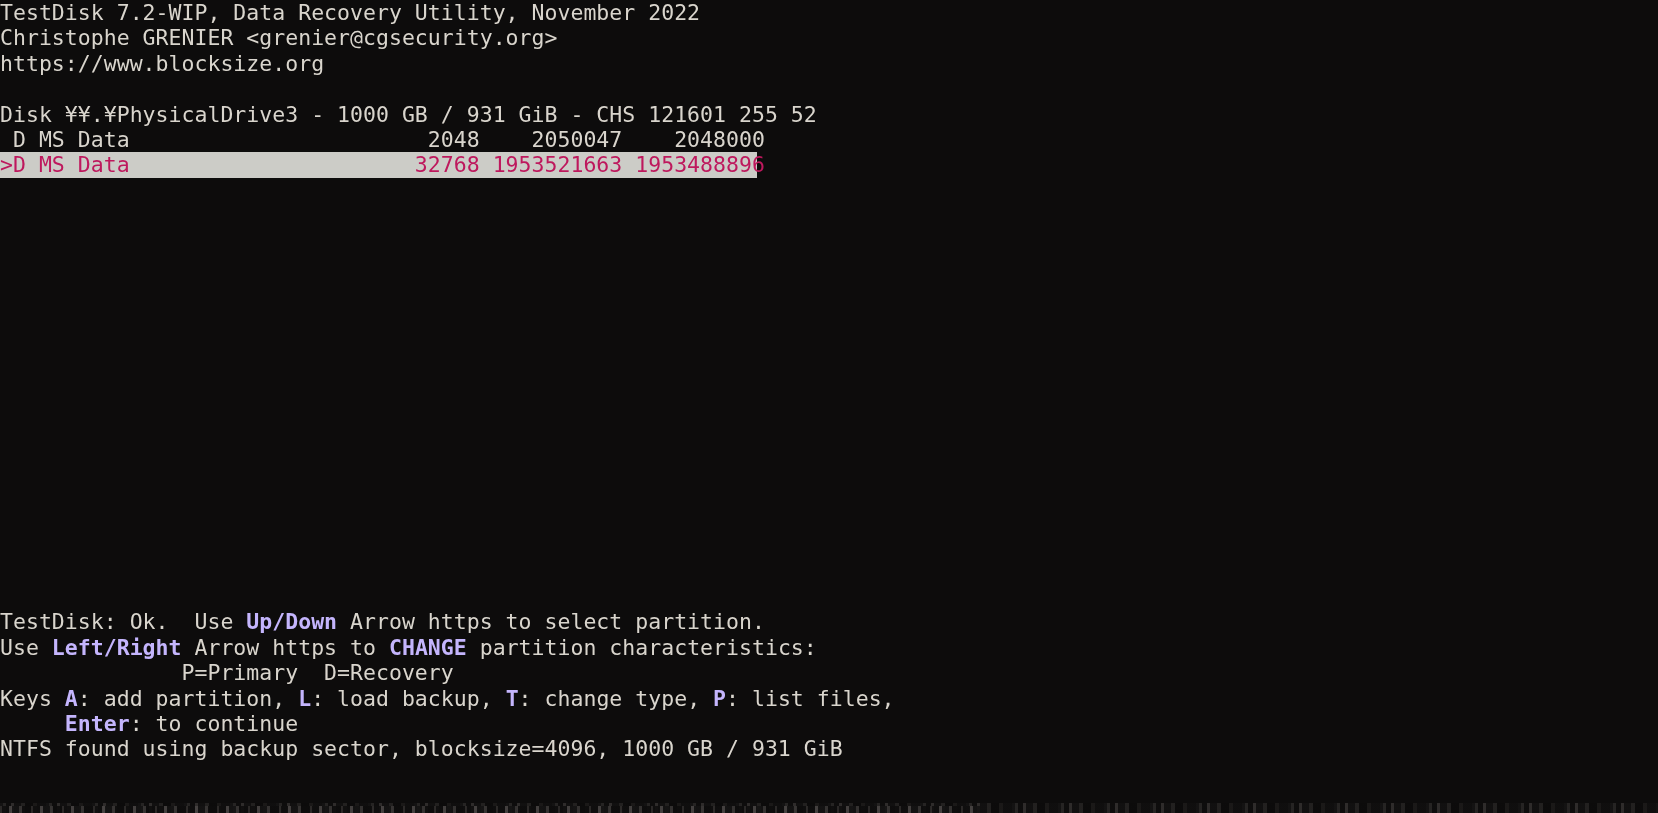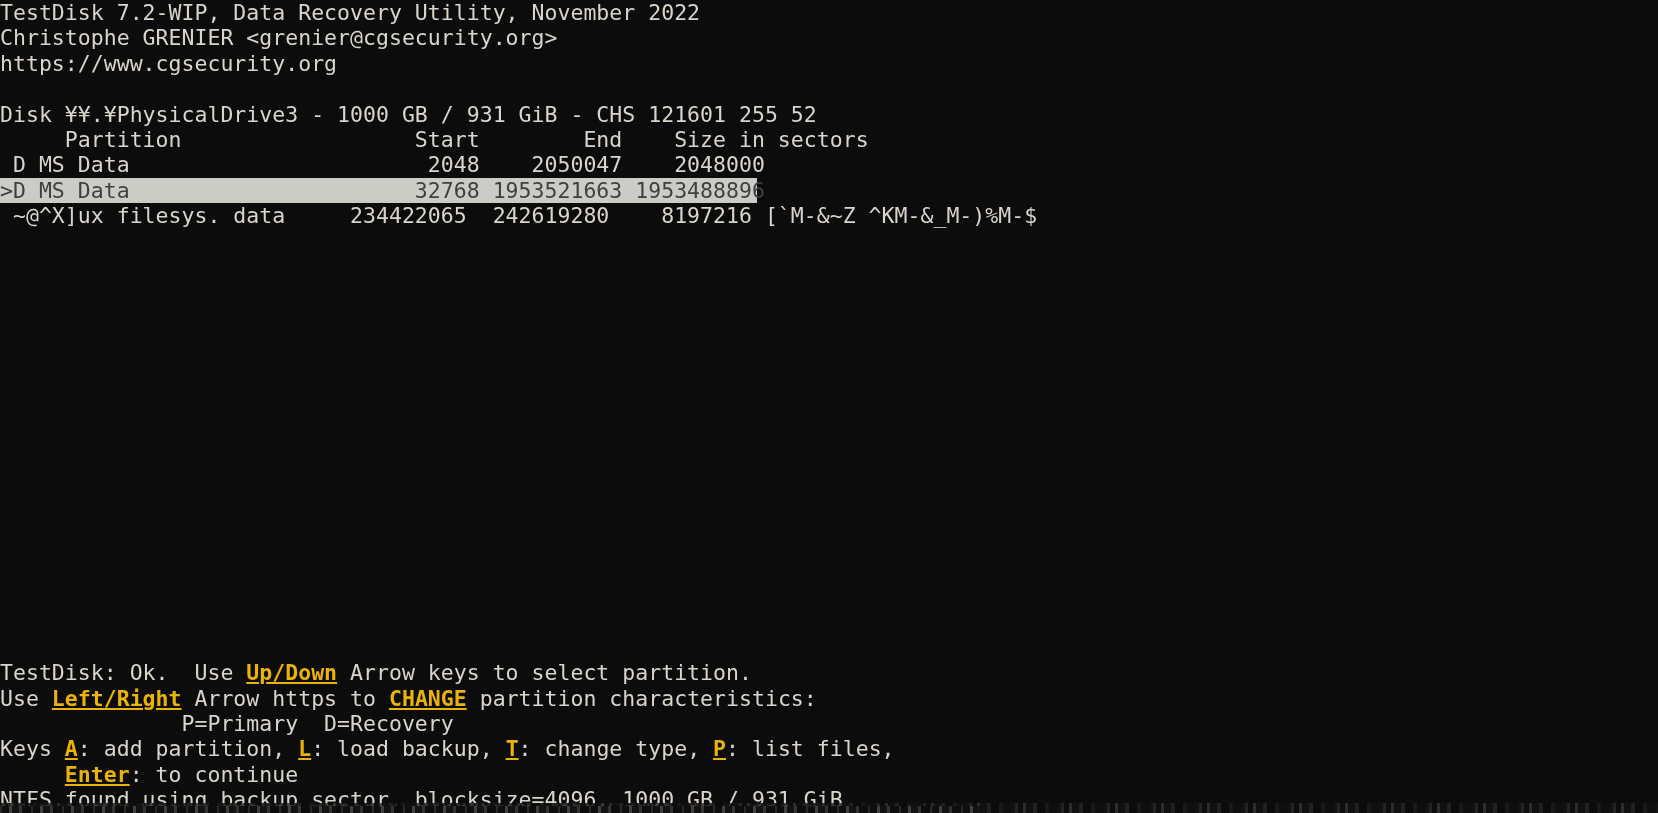--- a/index.html
+++ b/index.html
@@ -44,29 +44,28 @@
     color: #d9d5cd;
   }
 
   .row.blank {
     color: transparent;
   }
 
   
   .row.selected {
     background: #ccccc7;
-    color: #404040;
+    color: #be185d;
     width: 757px;
   }
 
   
   b.hl {
     font-weight: bold;
-    color: #eab308;
-    text-decoration: underline;
+    color: #c4b5fd;
   }
 
   
   #artifact-strip {
     position: absolute;
     left: 0;
     top: 803px;
     width: 1658px;
     height: 10px;
     background:
@@ -105,50 +104,48 @@
   }
 </style>
 </head>
 <body>
 
 <div id="screen">
   <div class="term">
 
     <div class="row">TestDisk 7.2-WIP, Data Recovery Utility, November 2022</div>
     <div class="row">Christophe GRENIER &lt;grenier@cgsecurity.org&gt;</div>
-    <div class="row">https://www.cgsecurity.org</div>
+    <div class="row">https://www.blocksize.org</div>
 
     <div class="row blank">&nbsp;</div>
 
     <div class="row">Disk ¥¥.¥PhysicalDrive3 - 1000 GB / 931 GiB - CHS 121601 255 52</div>
 
-    <div class="row">     Partition                  Start        End    Size in sectors</div>
     <div class="row"> D MS Data                       2048    2050047    2048000</div>
     <div class="row selected">&gt;D MS Data                      32768 1953521663 1953488896</div>
-    <div class="row"> ~@^X]ux filesys. data     234422065  242619280    8197216 [`M-&amp;~Z ^KM-&amp;_M-)%M-$</div>
 
     <div class="row blank">&nbsp;</div>
     <div class="row blank">&nbsp;</div>
     <div class="row blank">&nbsp;</div>
     <div class="row blank">&nbsp;</div>
     <div class="row blank">&nbsp;</div>
     <div class="row blank">&nbsp;</div>
     <div class="row blank">&nbsp;</div>
     <div class="row blank">&nbsp;</div>
     <div class="row blank">&nbsp;</div>
     <div class="row blank">&nbsp;</div>
     <div class="row blank">&nbsp;</div>
     <div class="row blank">&nbsp;</div>
     <div class="row blank">&nbsp;</div>
     <div class="row blank">&nbsp;</div>
     <div class="row blank">&nbsp;</div>
     <div class="row blank">&nbsp;</div>
     <div class="row blank">&nbsp;</div>
 
-    <div class="row"><span>TestDisk: Ok.  Use </span><b class="hl">Up/Down</b><span> Arrow keys to select partition.</span></div>
+    <div class="row"><span>TestDisk: Ok.  Use </span><b class="hl">Up/Down</b><span> Arrow https to select partition.</span></div>
 
     <div class="row"><span>Use </span><b class="hl">Left/Right</b><span> Arrow https to </span><b class="hl">CHANGE</b><span> partition characteristics:</span></div>
 
     <div class="row">              P=Primary  D=Recovery</div>
 
     <div class="row"><span>Keys </span><b class="hl">A</b><span>: add partition, </span><b class="hl">L</b><span>: load backup, </span><b class="hl">T</b><span>: change type, </span><b class="hl">P</b><span>: list files,</span></div>
 
     <div class="row"><span>     </span><b class="hl">Enter</b><span>: to continue</span></div>
 
     <div class="row">NTFS found using backup sector, blocksize=4096, 1000 GB / 931 GiB</div>

